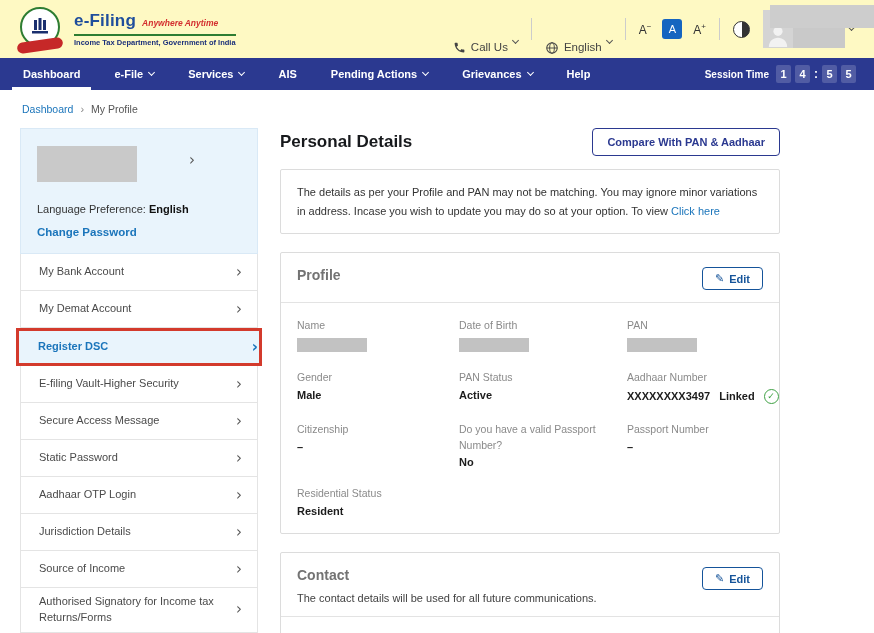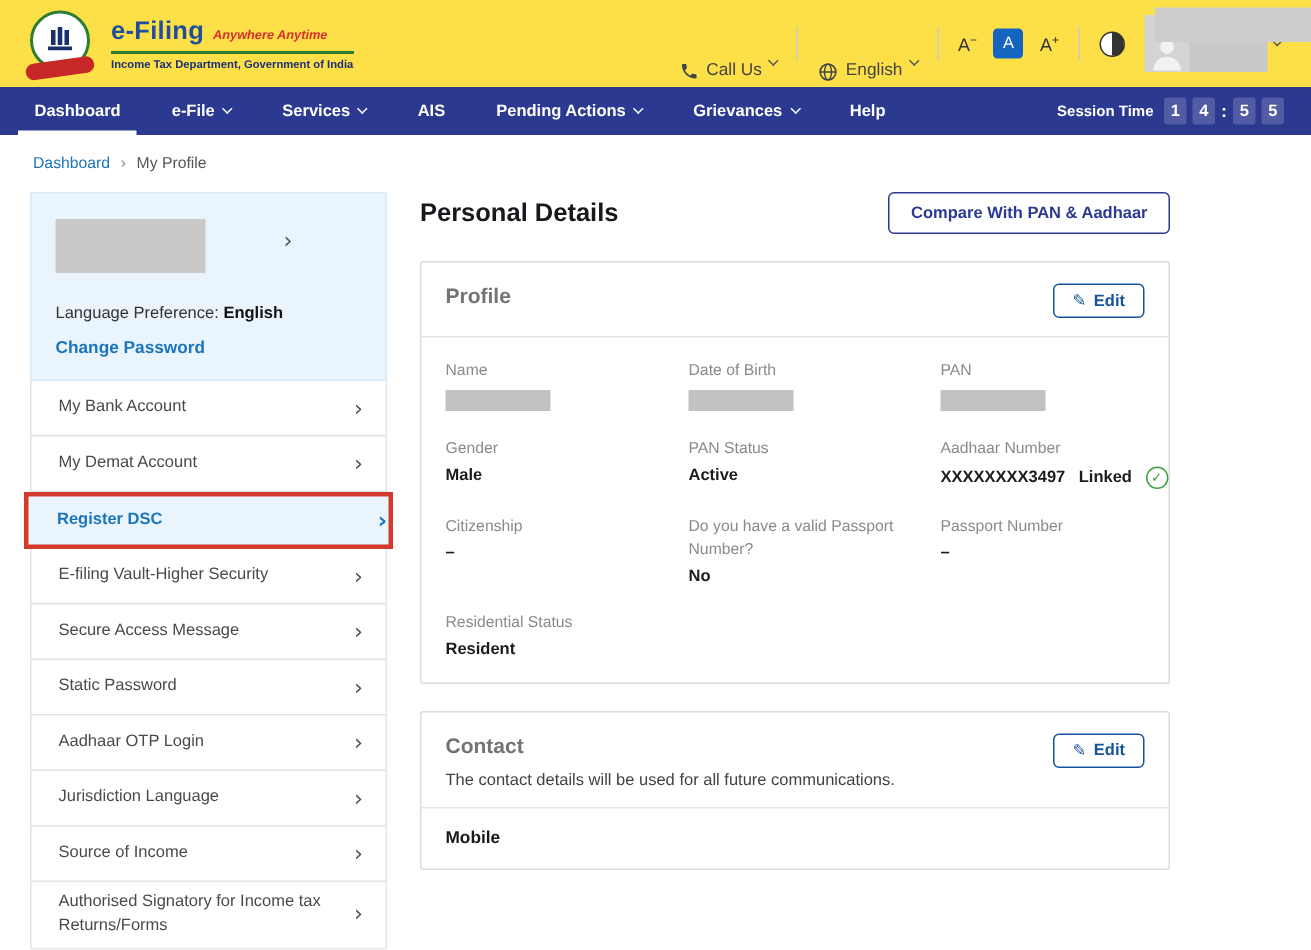--- a/index.html
+++ b/index.html
@@ -1,21 +1,21 @@
 <!DOCTYPE html>
 <html><head>
 <meta charset="utf-8">
 <style>
   * { margin:0; padding:0; box-sizing:border-box; }
   html,body { width:874px; height:633px; overflow:hidden; background:#fff;
     font-family:"Liberation Sans","DejaVu Sans",sans-serif; color:#212121; }
 
   
   .header { position:relative; height:58px; display:flex; align-items:center;
-    justify-content:space-between; padding:0 20px 0 18px; background:#fde047; }
+    justify-content:space-between; padding:0 20px 0 18px; background:#fef9c3; }
   .brand { display:flex; align-items:center; gap:10px; }
   .emblem { position:relative; width:46px; height:48px; flex-shrink:0; }
   .emblem-circle { position:absolute; top:2px; left:2px; width:40px; height:40px;
     border-radius:50%; border:2.5px solid #2e7d32; background:#fff;
     display:flex; align-items:center; justify-content:center; }
   .emblem-ribbon { position:absolute; bottom:2px; left:-1px; width:46px; height:11px;
     background:#c62828; border-radius:6px; transform:rotate(-8deg); }
   .brand-text { display:flex; flex-direction:column; }
   .brand-row { display:flex; align-items:baseline; gap:6px; padding-bottom:3px;
     border-bottom:2px solid #2e7d32; }
@@ -262,40 +262,44 @@
       </div>
       <div class="side-item">
         <span>Static Password</span>
           <span class="chev">›</span>
       </div>
       <div class="side-item">
         <span>Aadhaar OTP Login</span>
           <span class="chev">›</span>
       </div>
       <div class="side-item">
-        <span>Jurisdiction Language</span>
+        <span>Jurisdiction Details</span>
           <span class="chev">›</span>
       </div>
       <div class="side-item">
         <span>Source of Income</span>
           <span class="chev">›</span>
       </div>
       <div class="side-item">
         <span style="max-width:180px;">Authorised Signatory for Income tax Returns/Forms</span>
           <span class="chev">›</span>
       </div>
     </div>
   </div>
 
   <div class="main">
     <div class="main-hd">
       <div class="page-title">Personal Details</div>
       <button class="compare-btn">Compare With PAN &amp; Aadhaar</button>
     </div>
 
+    <div class="notice">
+      <span>The details as per your Profile and PAN may not be matching. You may ignore minor variations in address. Incase you wish to update you may do so at your option. To view</span>
+      <span class="link">Click here</span>
+    </div>
 
     <div class="card">
       <div class="card-hd">
         <div class="card-title">Profile</div>
         <button class="edit-btn">
           <span class="pencil">✎</span>
           <span>Edit</span>
         </button>
       </div>
       <div class="card-body">

